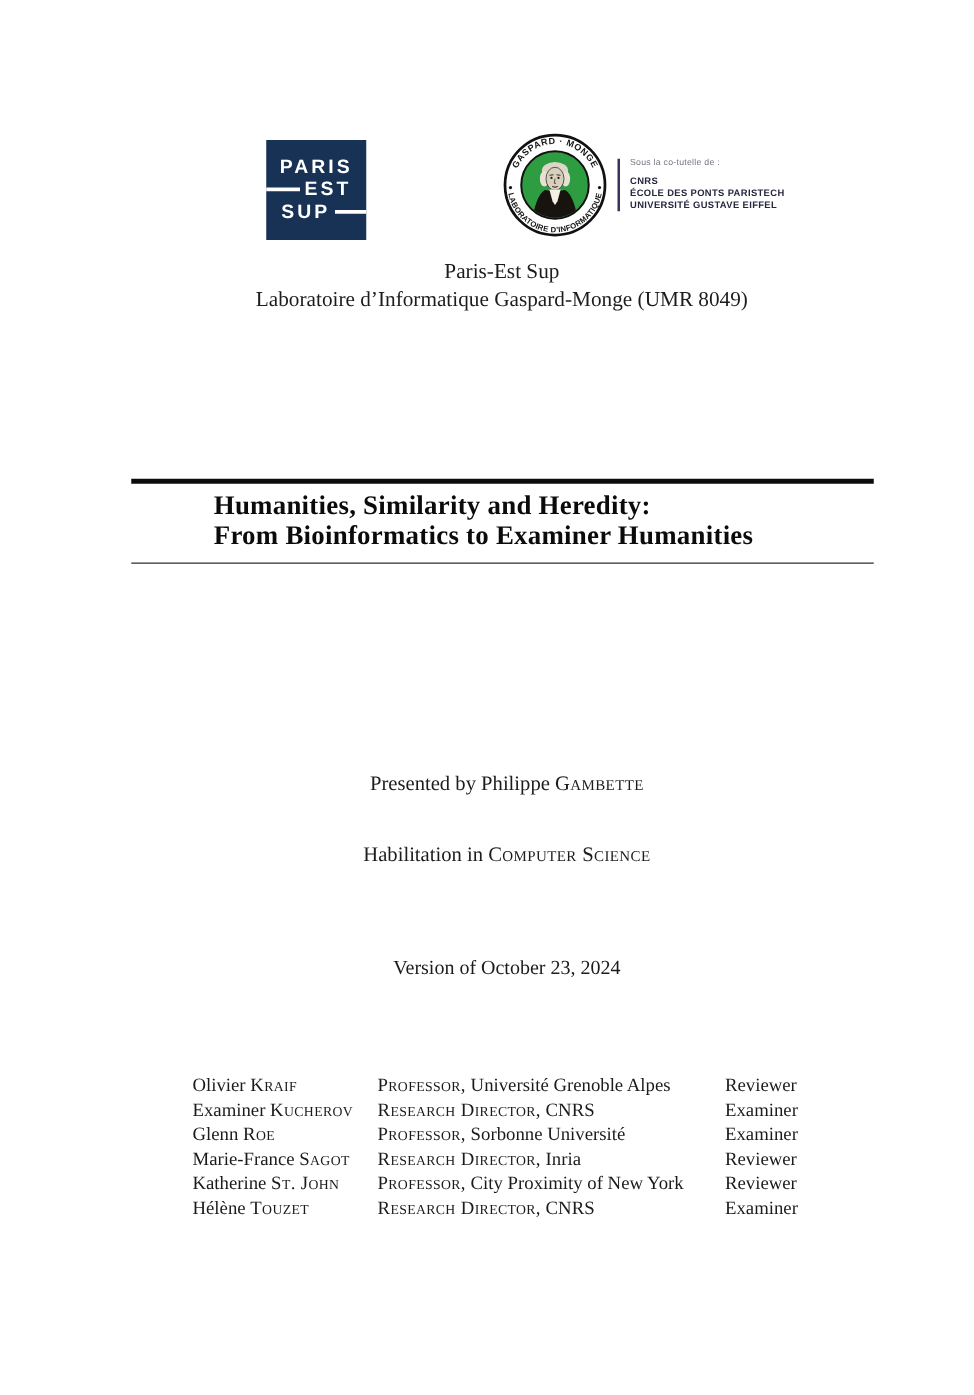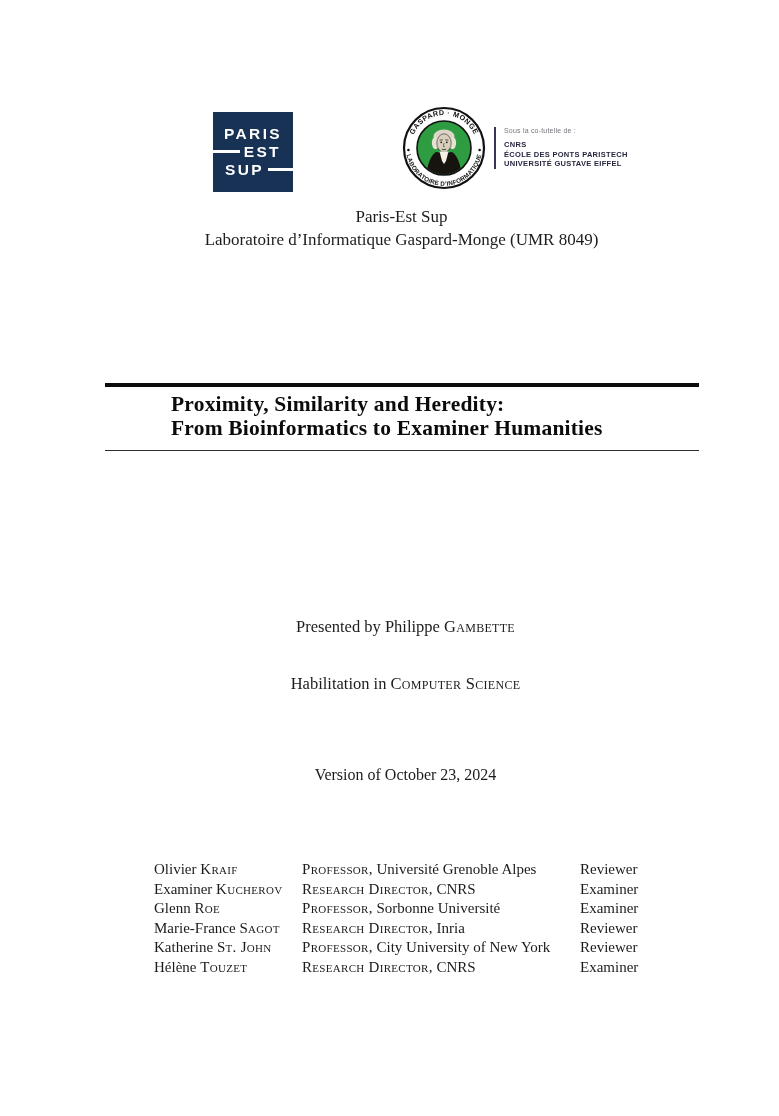--- a/index.html
+++ b/index.html
@@ -137,21 +137,21 @@
   </div>
 
   <div class="institution">
     <div>Paris-Est Sup</div>
     <div>Laboratoire d’Informatique Gaspard-Monge (UMR 8049)</div>
   </div>
 
   <div class="title-block">
     <div class="rule-thick"></div>
     <div class="title-text">
-      <div>Proximity, Similarity and Heredity:</div>
+      <div>Humanities, Similarity and Heredity:</div>
       <div>From Bioinformatics to Examiner Humanities</div>
     </div>
     <div class="rule-thin"></div>
   </div>
 
   <div class="center-line presented"><span>Presented by Philippe </span><span class="sc">Gambette</span></div>
 
   <div class="center-line degree"><span>Habilitation in </span><span class="sc">Computer Science</span></div>
 
   <div class="center-line version">Version of October 23, 2024</div>
@@ -172,21 +172,21 @@
       <span class="j-role"><span class="sc">Professor,</span><span> Sorbonne Université</span></span>
       <span class="j-verdict">Examiner</span>
     </div>
     <div class="j-row">
       <span class="j-name"><span>Marie-France </span><span class="sc">Sagot</span></span>
       <span class="j-role"><span class="sc">Research Director,</span><span> Inria</span></span>
       <span class="j-verdict">Reviewer</span>
     </div>
     <div class="j-row">
       <span class="j-name"><span>Katherine </span><span class="sc">St. John</span></span>
-      <span class="j-role"><span class="sc">Professor,</span><span> City University of New York</span></span>
+      <span class="j-role"><span class="sc">Professor,</span><span> City Proximity of New York</span></span>
       <span class="j-verdict">Reviewer</span>
     </div>
     <div class="j-row">
       <span class="j-name"><span>Hélène </span><span class="sc">Touzet</span></span>
       <span class="j-role"><span class="sc">Research Director,</span><span> CNRS</span></span>
       <span class="j-verdict">Examiner</span>
     </div>
   </div>
 
 </div>

